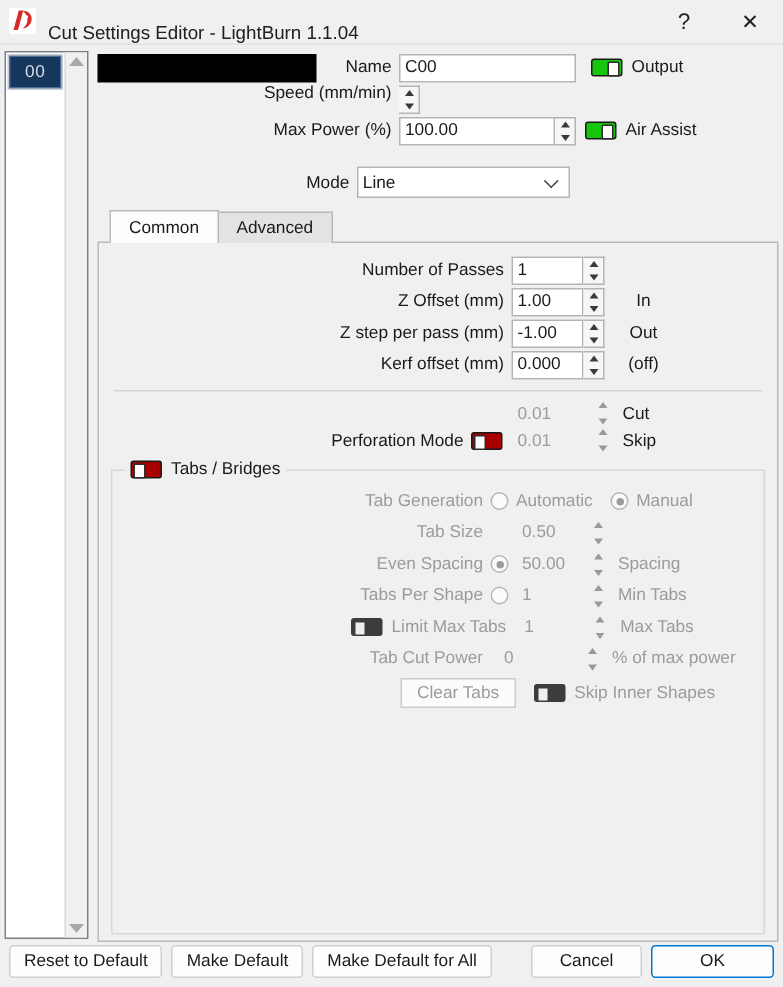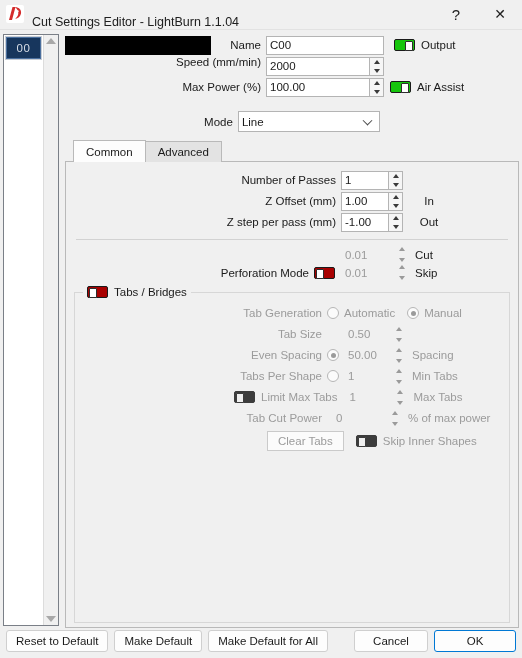--- a/index.html
+++ b/index.html
@@ -292,21 +292,20 @@
         <div style="width:10px;"></div>
         <div class="tgl on">
             <span class="knob"></span>
           </div>
         <div class="tgl-label">Output</div>
       </div>
 
       <div class="frow">
         <div style="width:146px;"></div>
         <div class="flabel" style="width:55px;"></div>
-        <div class="finput" style="width:104px;">2000</div>
         <div class="spin">
             <span class="a up"></span>
             <span class="a down"></span>
           </div>
       </div>
       <div class="frow" style="height:0;margin:0;position:relative;">
         <div style="position:absolute;left:0;top:-21px;width:201px;text-align:right;padding-right:5px;font-size:11.5px;">Speed (mm/min)</div>
       </div>
 
       <div class="frow">
@@ -360,20 +359,29 @@
         <div class="frow">
           <div class="flabel" style="width:267px;">Z step per pass (mm)</div>
           <div class="finput" style="width:48px;">-1.00</div>
           <div class="spin">
               <span class="a up"></span>
               <span class="a down"></span>
             </div>
           <div style="width:52px;text-align:center;font-size:11.5px;">Out</div>
         </div>
 
+        <div class="frow">
+          <div class="flabel" style="width:267px;">Kerf offset (mm)</div>
+          <div class="finput" style="width:48px;">0.000</div>
+          <div class="spin">
+              <span class="a up"></span>
+              <span class="a down"></span>
+            </div>
+          <div style="width:52px;text-align:center;font-size:11.5px;">(off)</div>
+        </div>
 
         <div class="divider"></div>
 
         <div class="frow" style="height:17px;">
           <div style="width:240px;"></div>
           <div class="tgl off" style="visibility:hidden;"></div>
           <div style="width:6px;"></div>
           <div class="finput muted-bg" style="width:48px;">0.01</div>
           <div style="width:6px;"></div>
           <div class="spin dim" style="border:none;background:transparent;">

